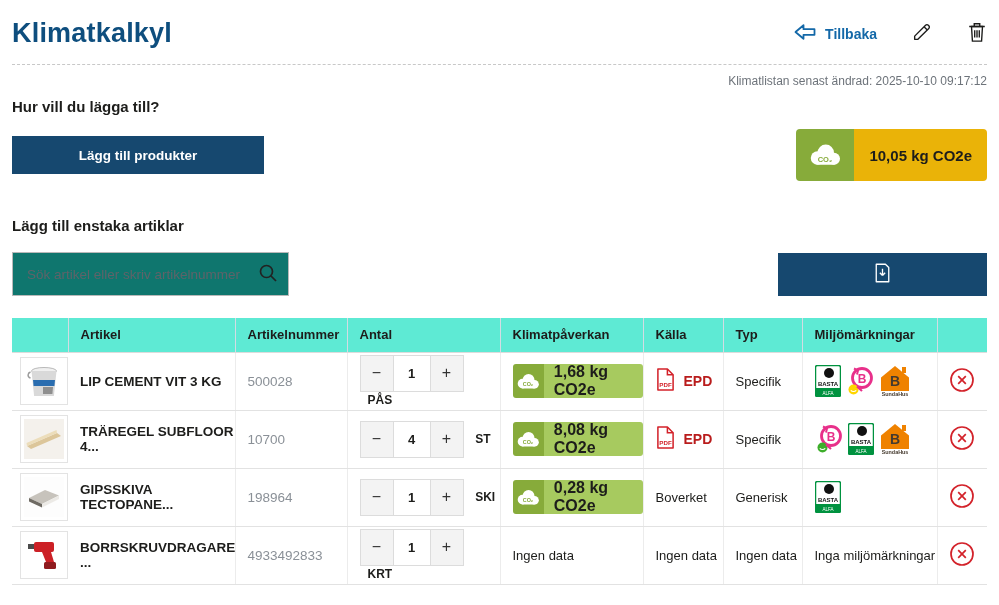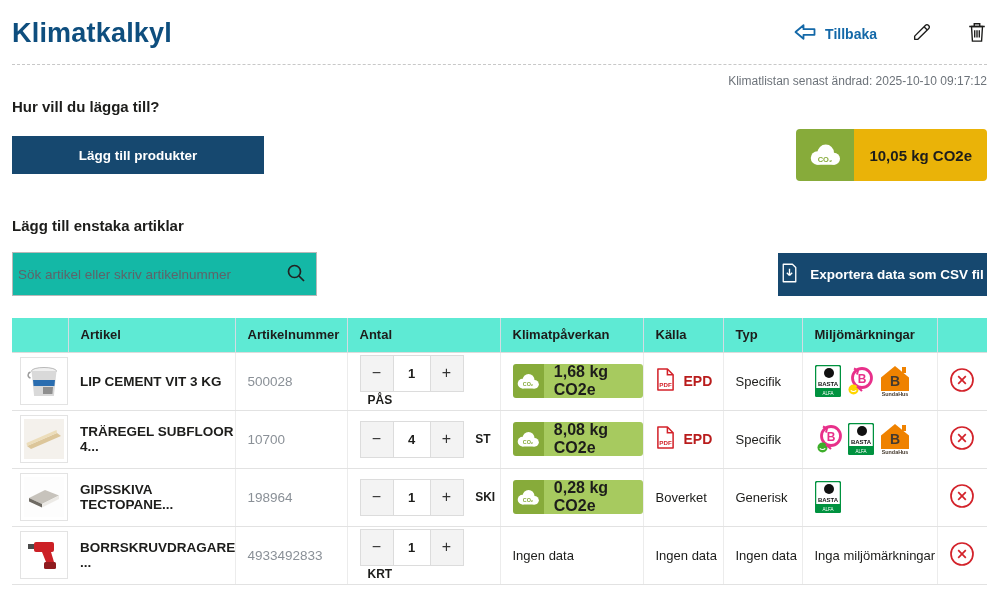--- a/index.html
+++ b/index.html
@@ -27,22 +27,22 @@
   .add-btn { width:252px; height:38px; }
 
   .co2-total { display:flex; align-items:stretch; height:52px; border-radius:4px; overflow:hidden; }
   .co2-total .ic { width:58px; background:#87ab3a; display:flex; align-items:center; justify-content:center; }
   .co2-total .val { background:#eab308; display:flex; align-items:center; padding:0 15px;
     font-size:15px; font-weight:bold; color:#1d1d1b; }
 
   .h2 { font-size:15px; font-weight:bold; margin-top:36px; }
   .row2 { margin-top:18px; }
 
-  .search-box { width:305px; height:44px; border:1px solid #b9b9b9; background:#14b8a6;
-    display:flex; align-items:center; padding:0 10px 0 5px; }
+  .search-box { width:277px; height:44px; border:1px solid #b9b9b9; background:#0f766e;
+    display:flex; align-items:center; padding:0 10px 0 14px; }
   .search-box input { flex:1; border:none; outline:none; font-size:13.5px; color:#1d1d1b;
     font-family:"Liberation Sans", sans-serif; background:transparent; }
   .search-box input::placeholder { color:#5f6369; }
   .search-btn { background:none; border:none; cursor:pointer; display:flex; }
 
   .export-btn { width:209px; height:43px; display:flex; align-items:center; justify-content:center; gap:12px; }
 
   
   table { width:975px; border-collapse:collapse; table-layout:fixed; margin-top:22px; }
   thead th { background:#5eead4; height:34px; font-size:13px; font-weight:bold; text-align:left;
@@ -151,21 +151,20 @@
         </span>
       </button>
     </div>
     <button class="primary-btn export-btn">
       <span>
         <svg width="17" height="20" viewBox="0 0 20 24">
             <path d="M2.5 1.5h11l4 4v17h-15z" fill="none" stroke="#fff" stroke-width="1.6" stroke-linejoin="round"></path>
             <path d="M10 7v8m0 0-3.2-3.2M10 15l3.2-3.2" fill="none" stroke="#fff" stroke-width="1.6"></path>
           </svg>
       </span>
-      <span>Exportera data som CSV fil</span>
     </button>
   </div>
 
   <table>
     <colgroup>
       <col style="width:56px">
         <col style="width:167px">
         <col style="width:112px">
         <col style="width:153px">
       <col style="width:143px">

